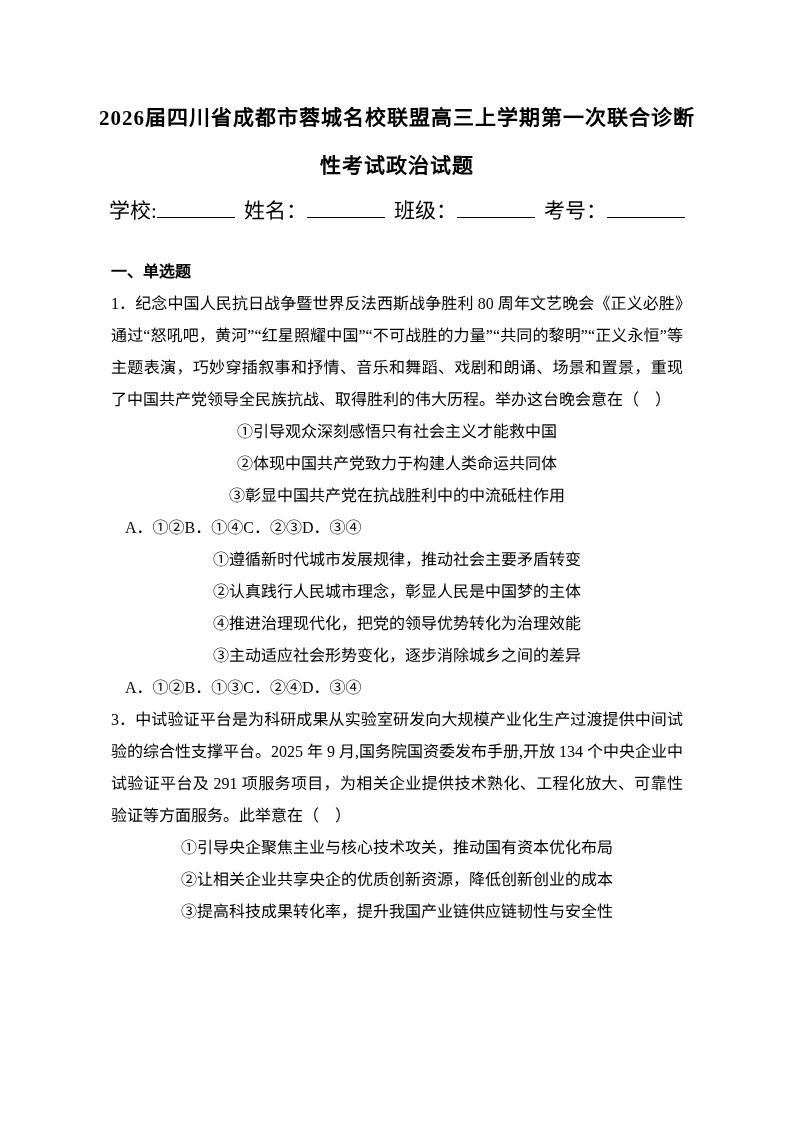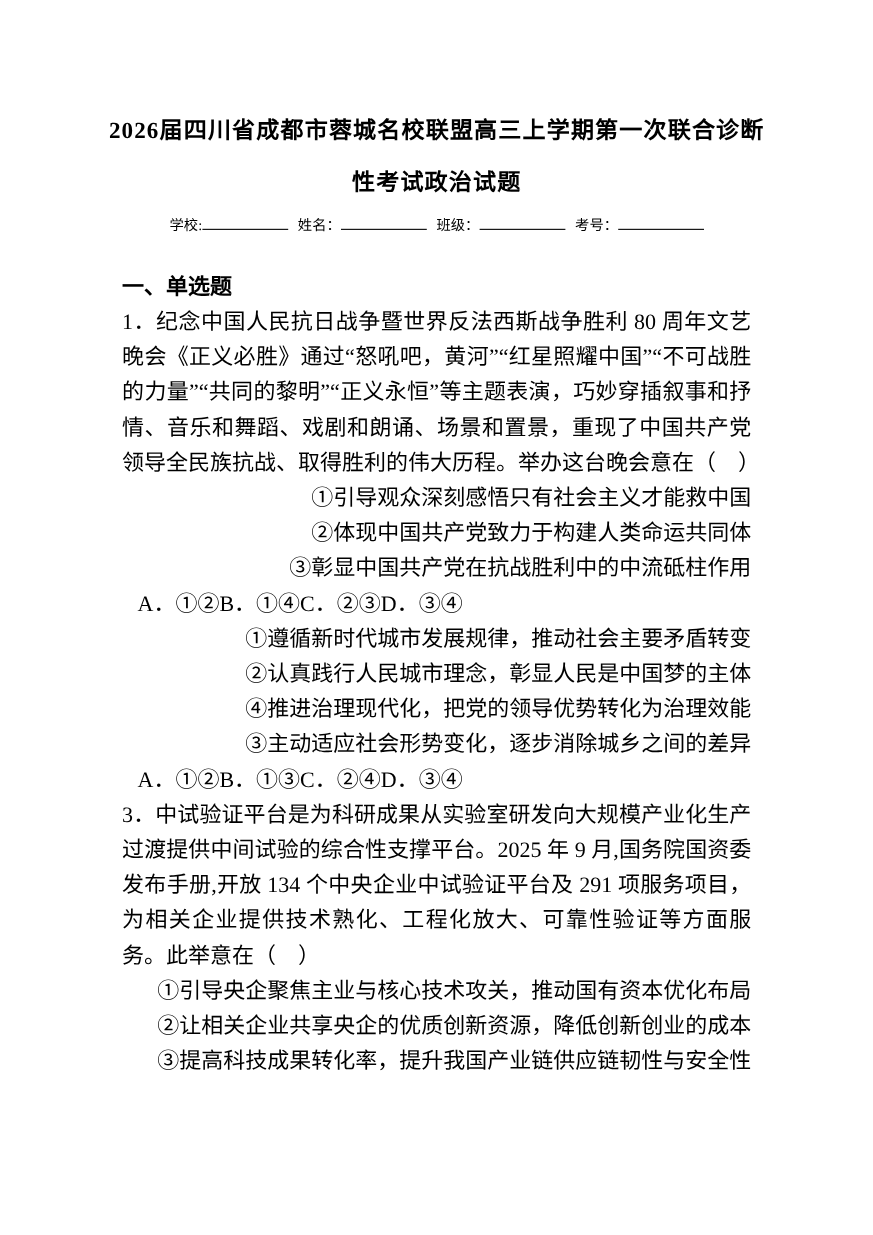--- a/index.html
+++ b/index.html
@@ -22,47 +22,47 @@
     padding-top: 94px;
     text-align: center;
     font-weight: 700;
     font-size: 21px;
     letter-spacing: 1px;
   }
   .title-line { line-height: 48px; }
   .student-row {
     margin-top: 4px;
     text-align: center;
-    font-size: 13px;
+    font-size: 21px;
     white-space: nowrap;
   }
   .field { display: inline-block; }
   .field-label { display: inline; }
   .blank {
     display: inline-block;
     width: 78px;
     height: 15px;
     border-bottom: 1px solid #000;
     margin-right: 9px;
     vertical-align: baseline;
   }
   .field:last-child .blank { margin-right: 0; }
   .content {
     width: 572px;
     margin: 32px auto 0 auto;
-    font-size: 20px;
+    font-size: 16px;
     line-height: 32px;
   }
   .section-heading {
     font-weight: 700;
   }
   .stem {
     text-align: justify;
   }
-  .statement { text-align: right; }
+  .statement { text-align: center; }
   .choices {
     display: flex;
     padding: 0 18px 0 14px;
   }
   .choice { white-space: nowrap; }
 </style>
 </head>
 <body>
 
 <div class="page">

